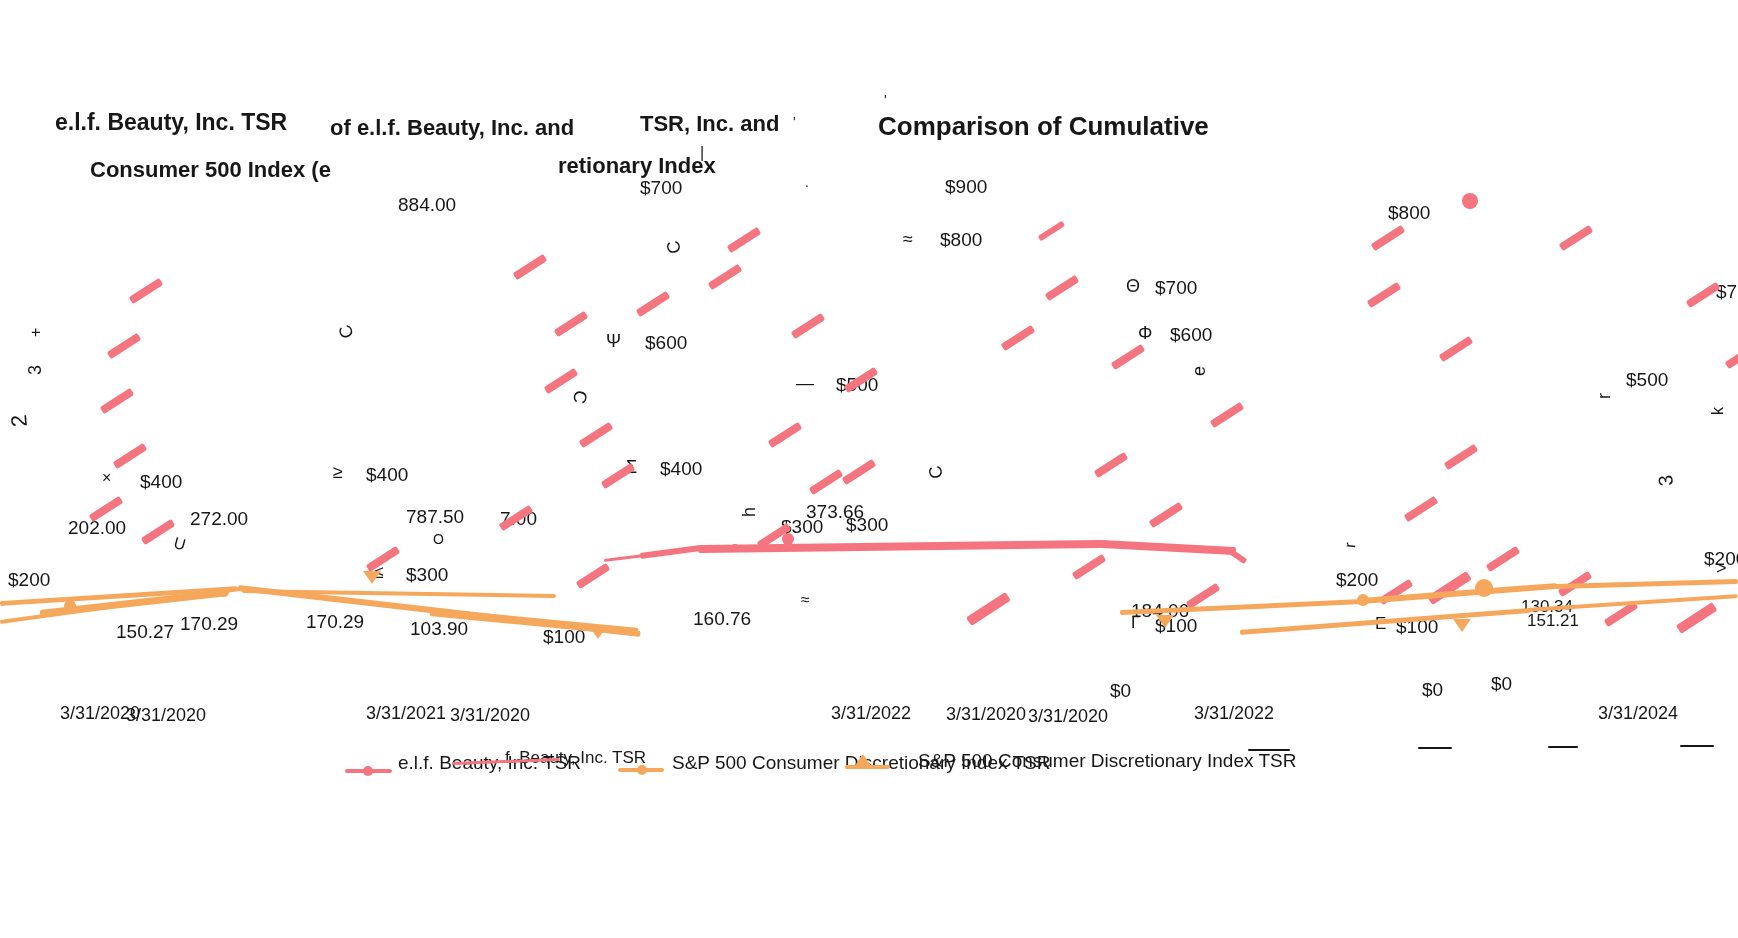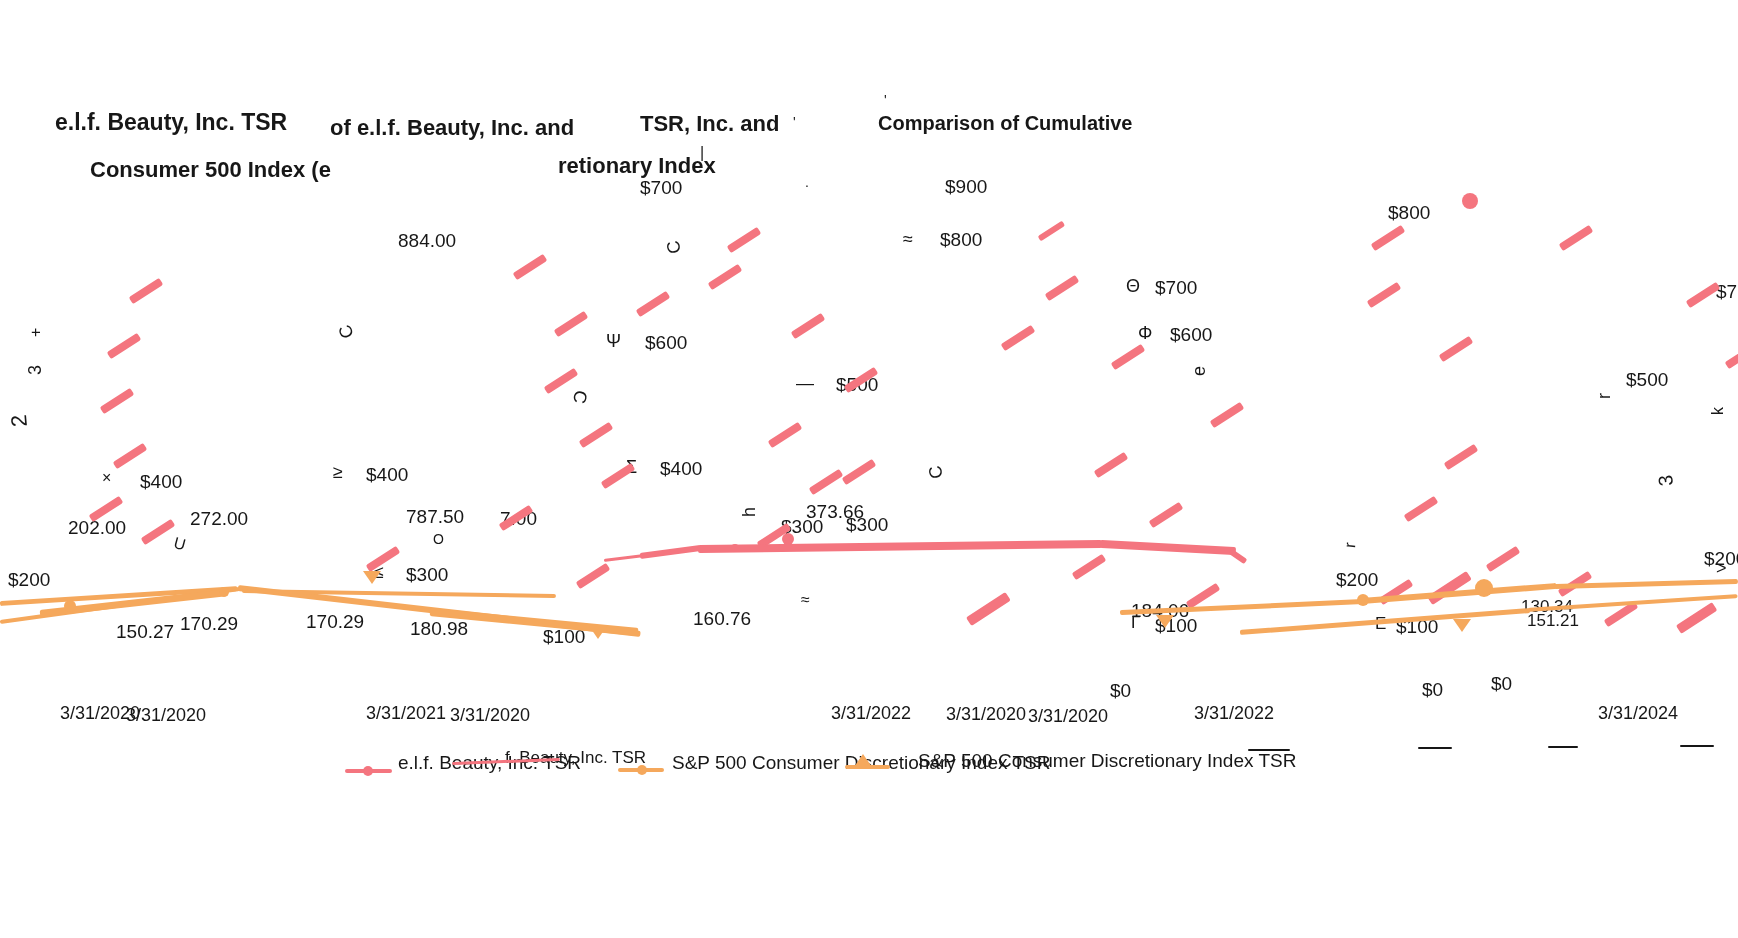--- a/index.html
+++ b/index.html
@@ -15,21 +15,21 @@
 </style>
 </head>
 <body>
 
 <div id="screen">
     <div class="t" style="left: 55px; top: 110px; font-size: 23px; font-weight: 700;">e.l.f. Beauty, Inc. TSR</div>
     <div class="t" style="left: 330px; top: 116px; font-size: 22px; font-weight: 700;">of e.l.f. Beauty, Inc. and</div>
     <div class="t" style="left: 640px; top: 112px; font-size: 22px; font-weight: 700;">TSR, Inc. and</div>
     <div class="t" style="left: 90px; top: 158px; font-size: 22px; font-weight: 700;">Consumer 500 Index (e</div>
     <div class="t" style="left: 558px; top: 154px; font-size: 22px; font-weight: 700;">retionary Index</div>
-    <div class="t" style="left: 878px; top: 113px; font-size: 20px; font-weight: 700;">Comparison of Cumulative</div>
+    <div class="t" style="left: 878px; top: 113px; font-size: 26px; font-weight: 700;">Comparison of Cumulative</div>
     <div class="t" style="left: 640px; top: 178px; font-size: 19px; font-weight: 400;">$700</div>
     <div class="t" style="left: 945px; top: 177px; font-size: 19px; font-weight: 400;">$900</div>
     <div class="t" style="left: 1388px; top: 203px; font-size: 19px; font-weight: 400;">$800</div>
     <div class="t" style="left: 940px; top: 230px; font-size: 19px; font-weight: 400;">$800</div>
     <div class="t" style="left: 1155px; top: 278px; font-size: 19px; font-weight: 400;">$700</div>
     <div class="t" style="left: 1716px; top: 282px; font-size: 19px; font-weight: 400;">$7</div>
     <div class="t" style="left: 645px; top: 333px; font-size: 19px; font-weight: 400;">$600</div>
     <div class="t" style="left: 1170px; top: 325px; font-size: 19px; font-weight: 400;">$600</div>
     <div class="t" style="left: 836px; top: 375px; font-size: 19px; font-weight: 400;">$500</div>
     <div class="t" style="left: 1626px; top: 370px; font-size: 19px; font-weight: 400;">$500</div>
@@ -53,29 +53,29 @@
     <div class="t" style="left: 366px; top: 704px; font-size: 18px; font-weight: 400;">3/31/2021</div>
     <div class="t" style="left: 450px; top: 706px; font-size: 18px; font-weight: 400;">3/31/2020</div>
     <div class="t" style="left: 831px; top: 704px; font-size: 18px; font-weight: 400;">3/31/2022</div>
     <div class="t" style="left: 946px; top: 705px; font-size: 18px; font-weight: 400;">3/31/2020</div>
     <div class="t" style="left: 1028px; top: 707px; font-size: 18px; font-weight: 400;">3/31/2020</div>
     <div class="t" style="left: 1194px; top: 704px; font-size: 18px; font-weight: 400;">3/31/2022</div>
     <div class="t" style="left: 1598px; top: 704px; font-size: 18px; font-weight: 400;">3/31/2024</div>
     <div class="t" style="left: 116px; top: 622px; font-size: 19px; font-weight: 400;">150.27</div>
     <div class="t" style="left: 180px; top: 614px; font-size: 19px; font-weight: 400;">170.29</div>
     <div class="t" style="left: 306px; top: 612px; font-size: 19px; font-weight: 400;">170.29</div>
-    <div class="t" style="left: 410px; top: 619px; font-size: 19px; font-weight: 400;">180.98</div>
+    <div class="t" style="left: 410px; top: 619px; font-size: 19px; font-weight: 400;">103.90</div>
     <div class="t" style="left: 693px; top: 609px; font-size: 19px; font-weight: 400;">160.76</div>
     <div class="t" style="left: 1131px; top: 601px; font-size: 19px; font-weight: 400;">184.06</div>
     <div class="t" style="left: 68px; top: 518px; font-size: 19px; font-weight: 400;">202.00</div>
     <div class="t" style="left: 190px; top: 509px; font-size: 19px; font-weight: 400;">272.00</div>
     <div class="t" style="left: 406px; top: 507px; font-size: 19px; font-weight: 400;">787.50</div>
     <div class="t" style="left: 500px; top: 509px; font-size: 19px; font-weight: 400;">7.00</div>
     <div class="t" style="left: 806px; top: 502px; font-size: 19px; font-weight: 400;">373.66</div>
-    <div class="t" style="left: 398px; top: 195px; font-size: 19px; font-weight: 400; margin-top: 36px;">884.00</div>
+    <div class="t" style="left: 398px; top: 195px; font-size: 19px; font-weight: 400;">884.00</div>
     <div class="t" style="left: 1521px; top: 598px; font-size: 17px; font-weight: 400;">130.34</div>
     <div class="t" style="left: 1527px; top: 612px; font-size: 17px; font-weight: 400;">151.21</div>
     <div class="t" style="left: 398px; top: 753px; font-size: 19px; font-weight: 400;">e.l.f. Beauty, Inc. TSR</div>
     <div class="t" style="left: 505px; top: 749px; font-size: 17px; font-weight: 400;">f. Beauty, Inc. TSR</div>
     <div class="t" style="left: 672px; top: 753px; font-size: 19px; font-weight: 400;">S&amp;P 500 Consumer Discretionary Index TSR</div>
     <div class="t" style="left: 918px; top: 751px; font-size: 19px; font-weight: 400;">S&amp;P 500 Consumer Discretionary Index TSR</div>
     <div class="t" style="left: 903px; top: 230px; font-size: 18px; font-weight: 400;">≈</div>
     <div class="t" style="left: 1126px; top: 277px; font-size: 18px; font-weight: 400;">Θ</div>
     <div class="t" style="left: 606px; top: 332px; font-size: 18px; font-weight: 400;">Ψ</div>
     <div class="t" style="left: 1138px; top: 324px; font-size: 18px; font-weight: 400;">Φ</div>

